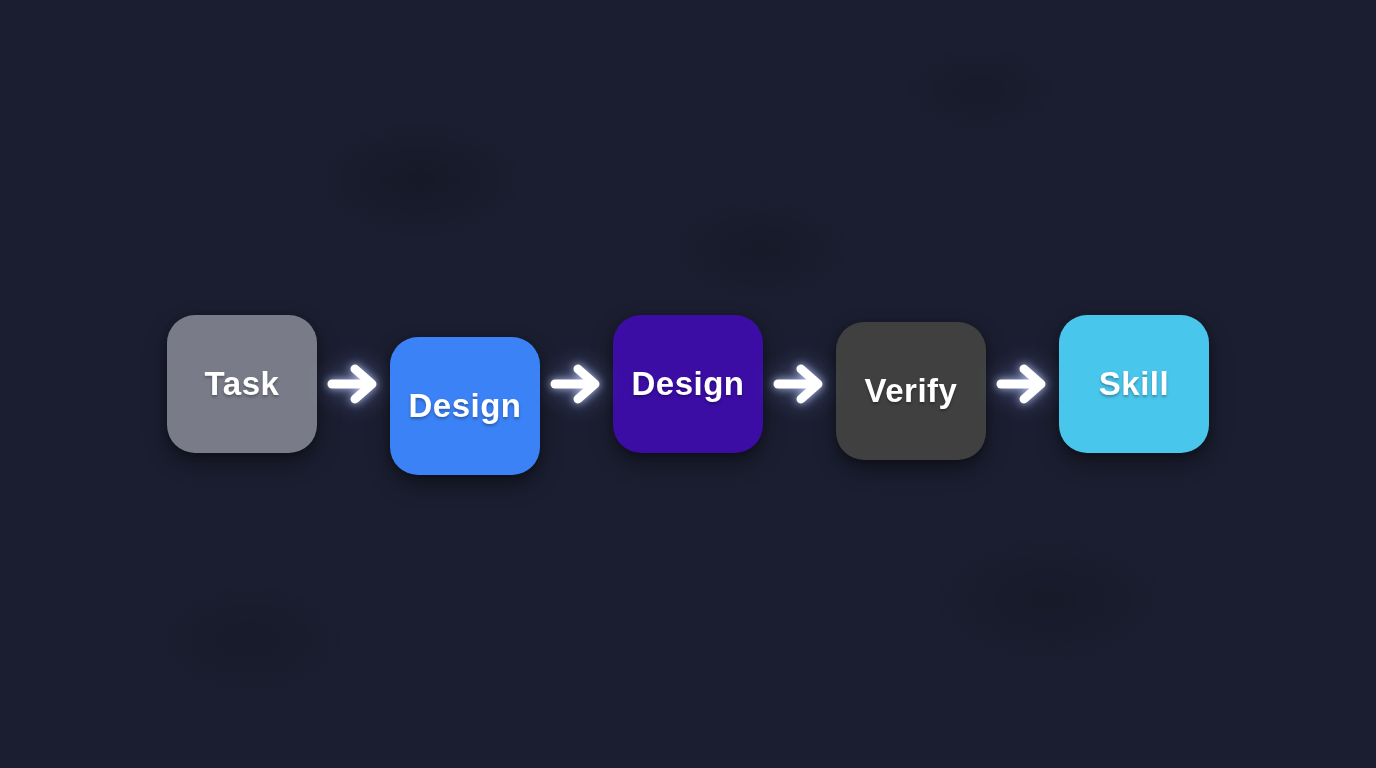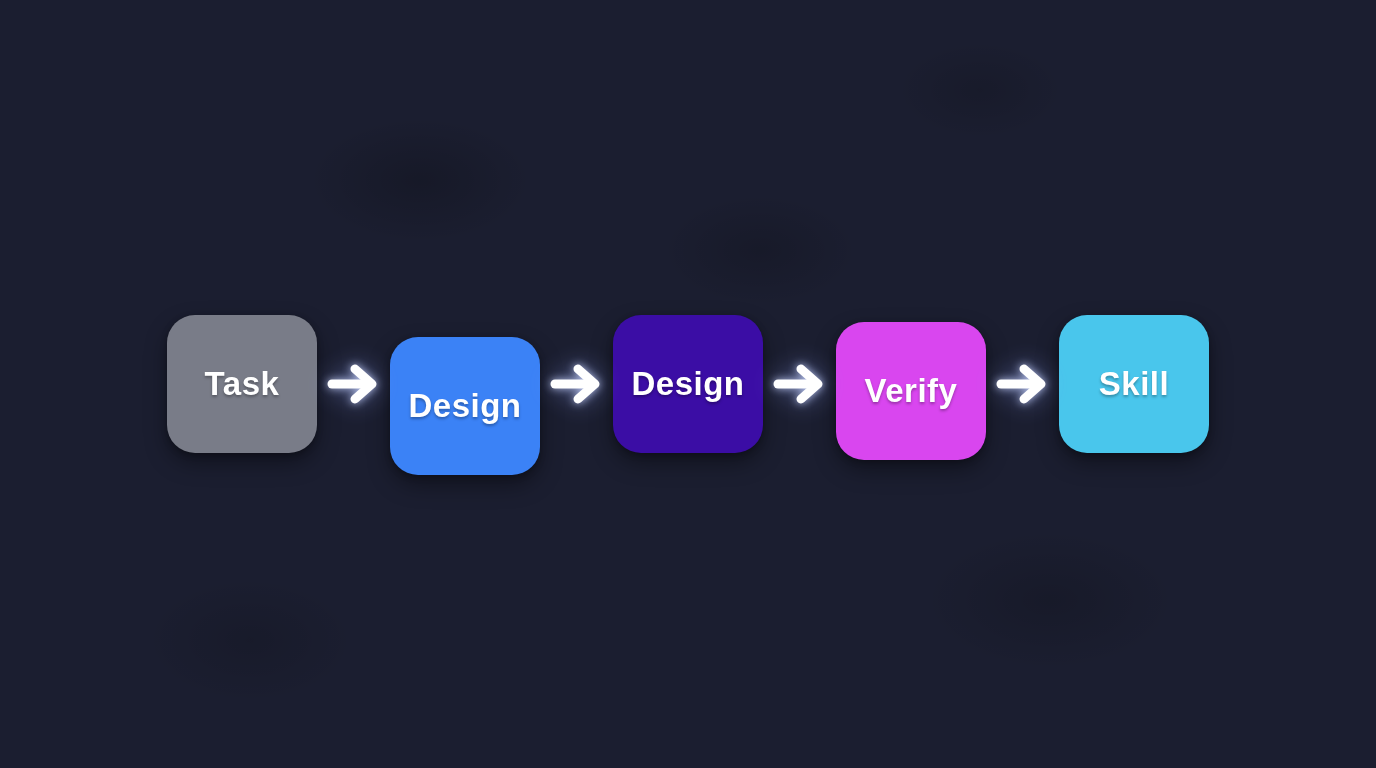--- a/index.html
+++ b/index.html
@@ -102,21 +102,21 @@
 
   <div class="arrow-wrap">
     <svg class="arrow-svg" width="54" height="44" viewBox="0 0 54 44">
       <g fill="none" stroke="#ffffff" stroke-width="9" stroke-linecap="round" stroke-linejoin="round">
         <path d="M5 22 H40"></path>
         <path d="M28 7 L45 22 L28 37"></path>
       </g>
     </svg>
   </div>
 
-  <div class="node" style="background: #d946ef; margin-top: 14px;">
+  <div class="node" style="background: #404040; margin-top: 14px;">
     <span class="node-label">Verify</span>
   </div>
 
   <div class="arrow-wrap">
     <svg class="arrow-svg" width="54" height="44" viewBox="0 0 54 44">
       <g fill="none" stroke="#ffffff" stroke-width="9" stroke-linecap="round" stroke-linejoin="round">
         <path d="M5 22 H40"></path>
         <path d="M28 7 L45 22 L28 37"></path>
       </g>
     </svg>

